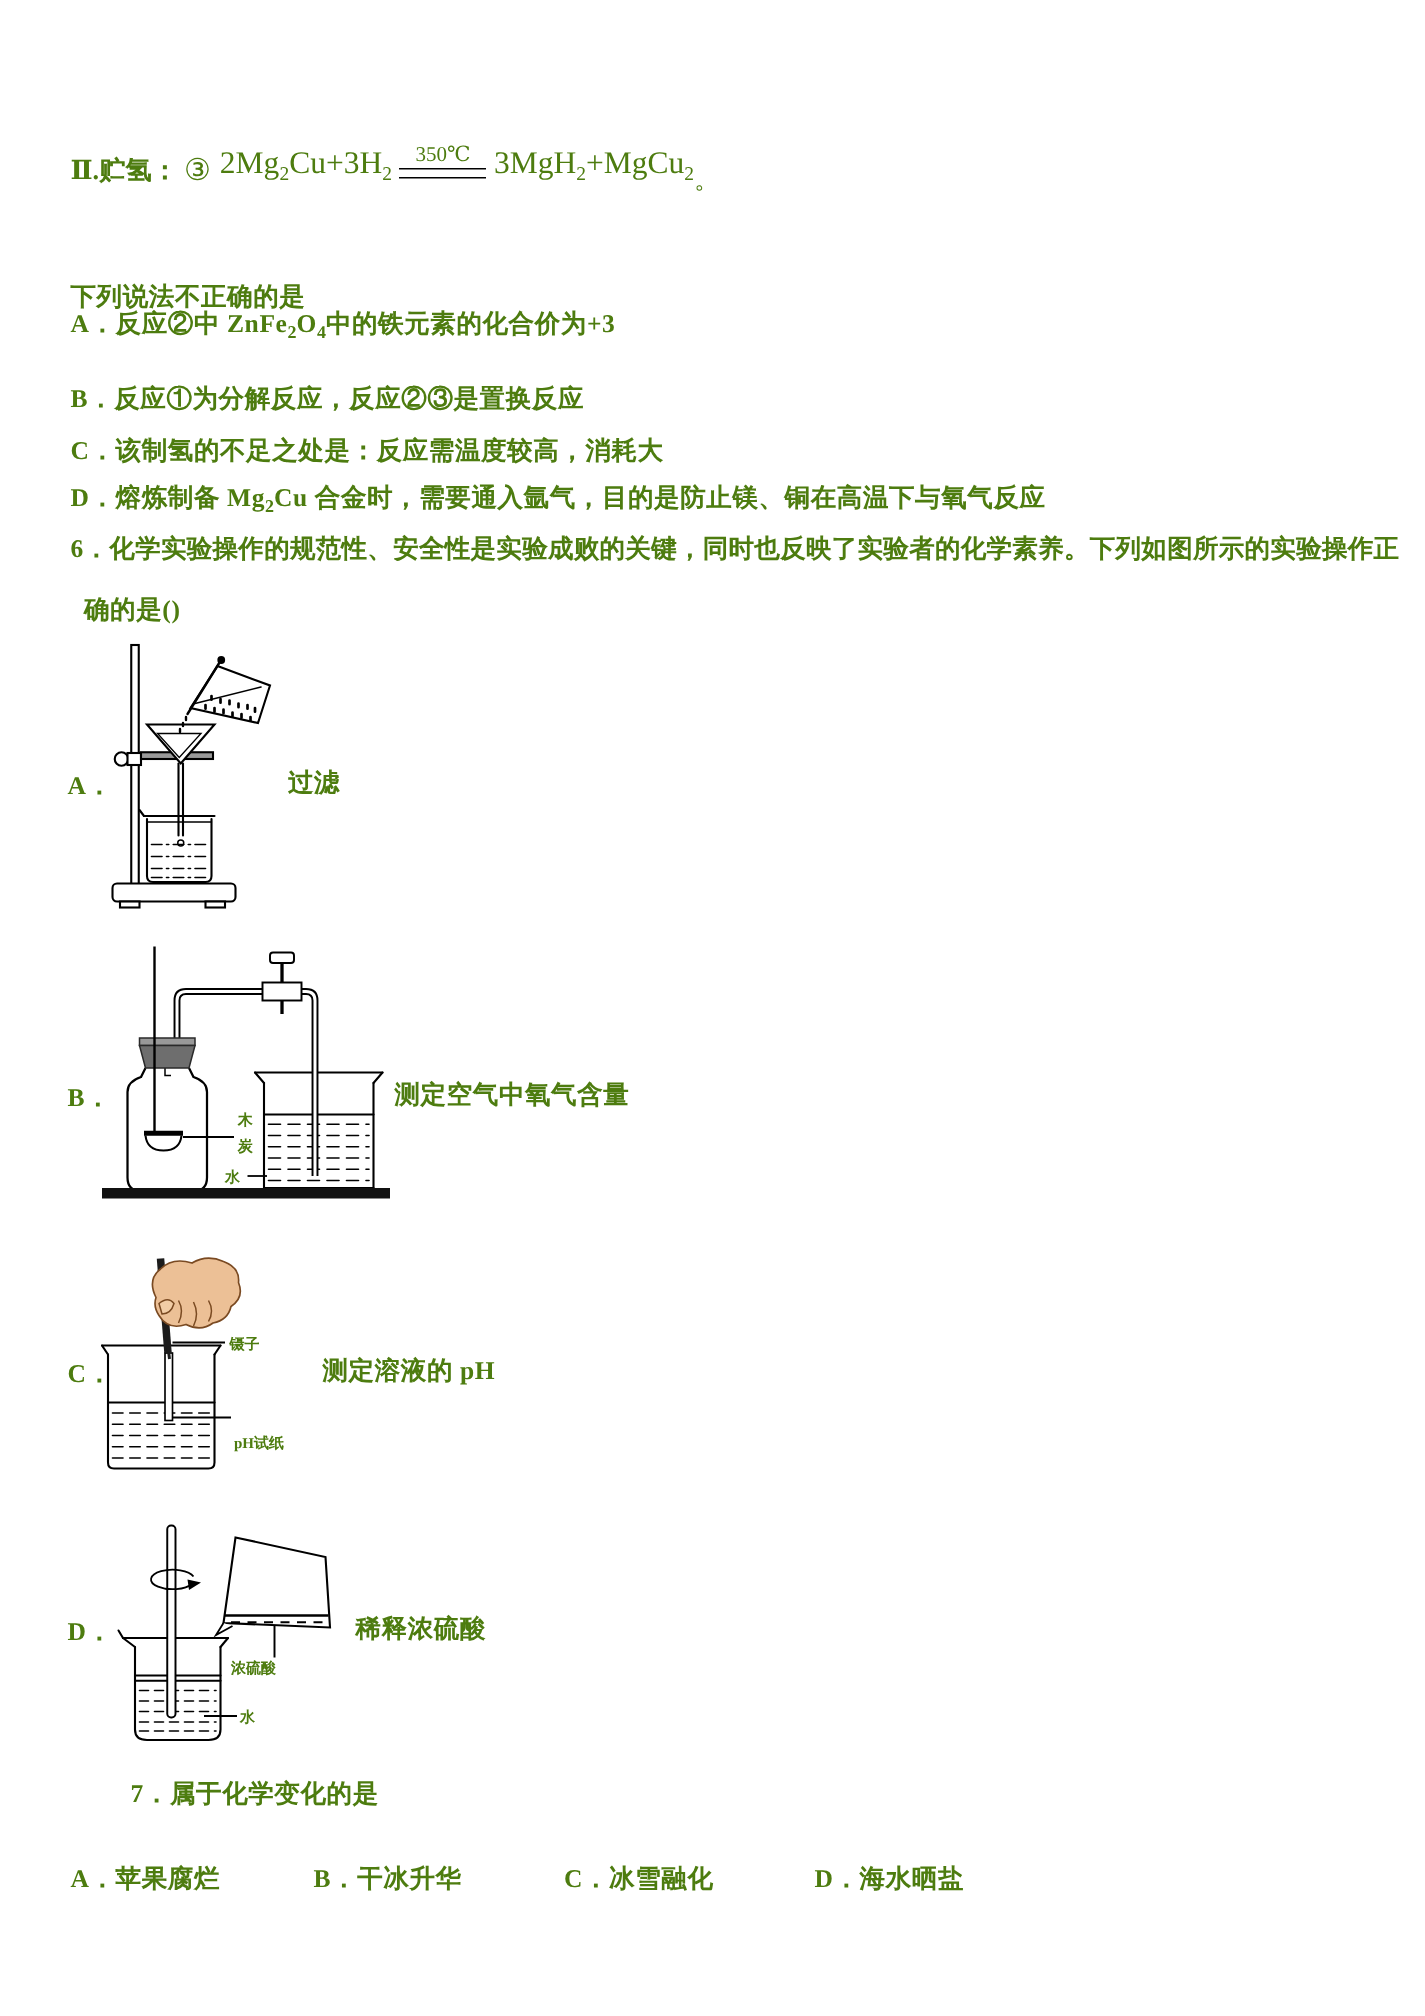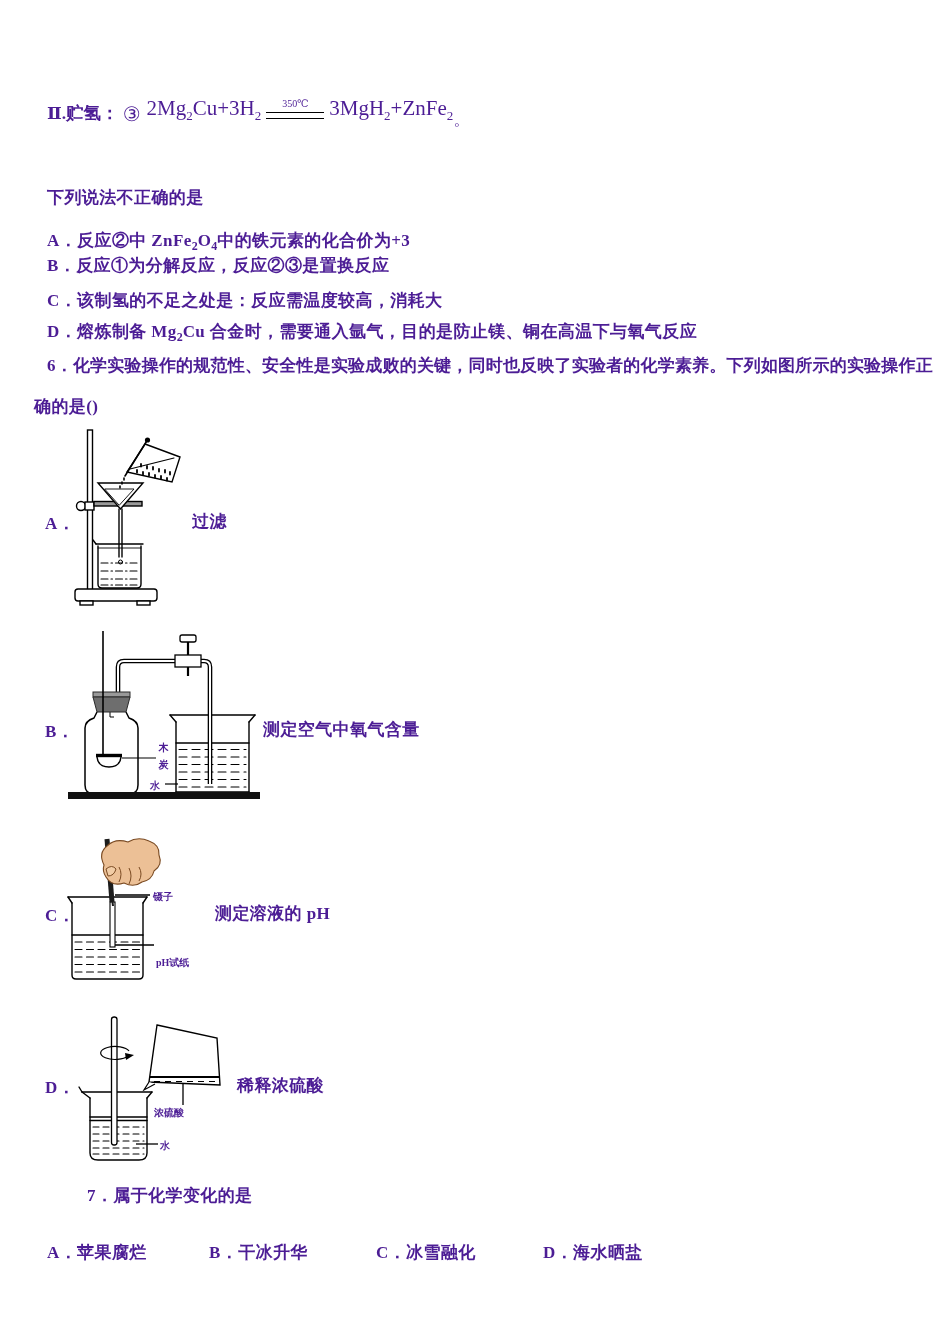--- a/index.html
+++ b/index.html
@@ -1,59 +1,59 @@
 <!DOCTYPE html>
 <html><head>
 <meta charset="utf-8">
 <style>
   html,body{margin:0;padding:0;background:#e8e8e8;}
   .page{position:relative;width:950px;height:1344px;margin:0 auto;background:#ffffff;
-        font-family:"Liberation Serif","DejaVu Serif",serif;color:#4c1d95;overflow:hidden;}
+        font-family:"Liberation Serif","DejaVu Serif",serif;color:#4d7c0f;overflow:hidden;}
   .t{position:absolute;font-weight:bold;font-size:17px;line-height:20px;white-space:nowrap;letter-spacing:0.4px;}
   .t sub{font-size:12px;letter-spacing:0;}
   .ann{position:absolute;font-weight:bold;font-size:10px;line-height:17px;white-space:nowrap;}
   .ann.vert{white-space:normal;width:17px;word-break:break-all;text-align:center;}
   
   .eq{position:absolute;left:47px;top:96px;display:flex;align-items:flex-end;}
   .eq .pre{font-weight:bold;font-size:17.5px;padding-bottom:3px;}
   .eq .num{font-size:20px;padding:0 6px 2px 4px;}
   .eq .f{font-size:21px;line-height:24px;}
   .eq .f sub{font-size:13px;}
   .eq .cond{display:flex;flex-direction:column;align-items:center;margin:0 5px 9px 5px;}
-  .eq .cond .ct{font-size:10px;line-height:15px;}
+  .eq .cond .ct{font-size:14px;line-height:15px;}
   .eq .cond .dl{width:58px;height:5px;border-top:1.7px solid #000;border-bottom:1.7px solid #000;margin-top:1px;}
   .eq .period{font-size:17px;transform:translateY(3px);}
   svg{position:absolute;overflow:visible;}
   .k{stroke:#000;fill:none;stroke-width:1.4;stroke-linecap:round;}
 </style>
 </head>
 <body>
 
 <div class="page">
 
   <div class="eq">
     <span class="pre">Ⅱ.贮氢：</span>
     <span class="num">③</span>
     <span class="f"><span>2Mg</span><sub>2</sub><span>Cu+3H</span><sub>2</sub></span>
     <span class="cond">
       <span class="ct">350℃</span>
       <span class="dl"></span>
     </span>
-    <span class="f"><span>3MgH</span><sub>2</sub><span>+ZnFe</span><sub>2</sub></span>
+    <span class="f"><span>3MgH</span><sub>2</sub><span>+MgCu</span><sub>2</sub></span>
     <span class="period">。</span>
   </div>
 
   <div class="t" style="left:47px;top:188px;">下列说法不正确的是</div>
-  <div class="t" style="left:47px;top:231px;"><span>A．反应②中 ZnFe</span><sub>2</sub><span>O</span><sub>4</sub><span>中的铁元素的化合价为+3</span></div>
+  <div class="t" style="left:47px;top:206px;"><span>A．反应②中 ZnFe</span><sub>2</sub><span>O</span><sub>4</sub><span>中的铁元素的化合价为+3</span></div>
   <div class="t" style="left:47px;top:291px;">C．该制氢的不足之处是：反应需温度较高，消耗大</div>
   <div class="t" style="left:47px;top:256px;">B．反应①为分解反应，反应②③是置换反应</div>
   <div class="t" style="left:47px;top:322px;"><span>D．熔炼制备 Mg</span><sub>2</sub><span>Cu 合金时，需要通入氩气，目的是防止镁、铜在高温下与氧气反应</span></div>
 
   <div class="t" style="left:47px;top:356px;letter-spacing:0.2px;">6．化学实验操作的规范性、安全性是实验成败的关键，同时也反映了实验者的化学素养。下列如图所示的实验操作正</div>
-  <div class="t" style="left:34px;top:397px;">确的是()</div>
+  <div class="t" style="left:56px;top:397px;">确的是()</div>
 
   <svg style="left:58px;top:426px;" width="185" height="180" viewBox="0 0 185 180">
     <g class="k">
       <rect x="29.5" y="4" width="5" height="160" fill="#fff"></rect>
       <rect x="17" y="163" width="82" height="12" rx="3" fill="#fff"></rect>
       <rect x="22" y="175" width="13" height="4" fill="#fff"></rect>
         <rect x="79" y="175" width="13" height="4" fill="#fff"></rect>
       <circle cx="23" cy="80" r="4.5" fill="#fff"></circle>
       <rect x="27" y="76" width="9" height="8" fill="#fff"></rect>
       <rect x="36" y="75.5" width="48" height="4.5" fill="#9a9a9a"></rect>

